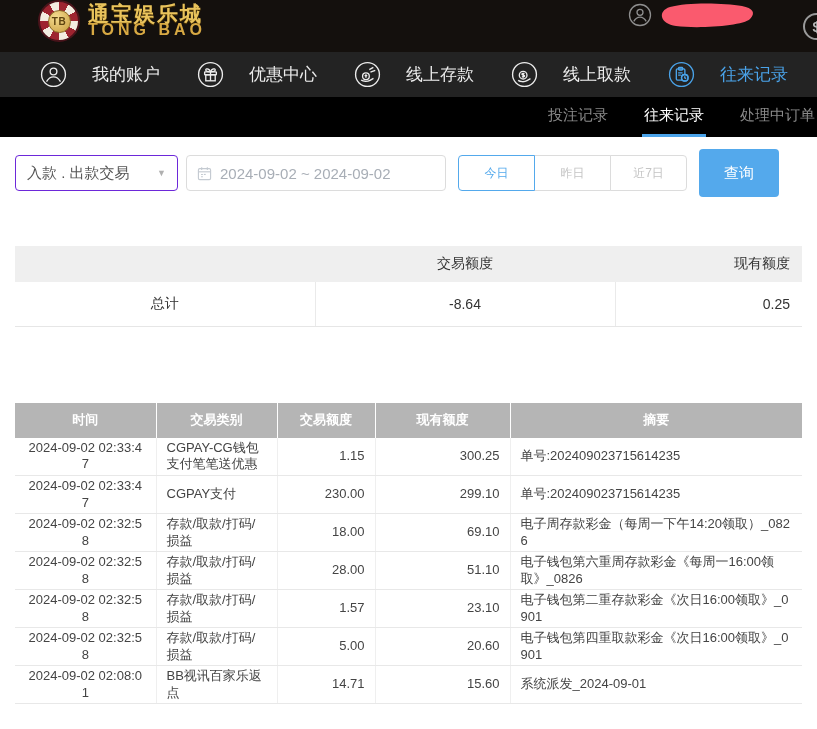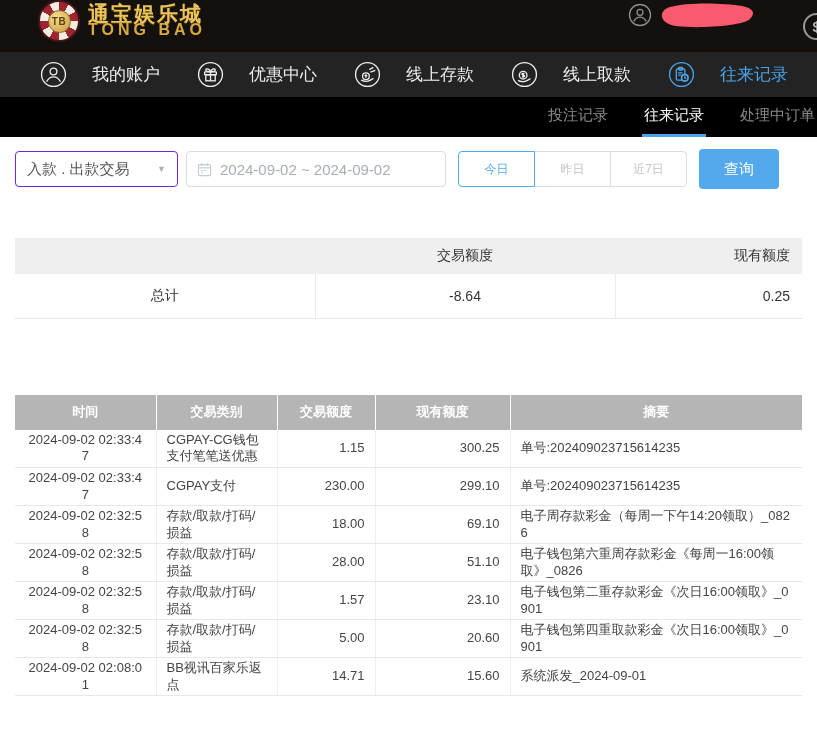--- a/index.html
+++ b/index.html
@@ -71,21 +71,21 @@
   .range-btn {
     width:77px; height:36px; border:1px solid #dcdcdc; background:#fff;
     color:#c4c4c4; font-size:12px; display:flex; align-items:center; justify-content:center;
     cursor:pointer; position:relative;
   }
   .range-btn + .range-btn { margin-left:-1px; }
   .range-btn:first-child { border-radius:4px 0 0 4px; }
   .range-btn:last-child { border-radius:0 4px 4px 0; }
   .range-btn.active { border-color:#54a9ec; color:#54a9ec; z-index:1; border-radius:4px 0 0 4px; }
   .search-btn {
-    width:80px; height:40px; background:#54a9ec; color:#fff; border:none; border-radius:4px;
+    width:80px; height:48px; background:#54a9ec; color:#fff; border:none; border-radius:4px;
     font-size:15px; margin-left:12px; cursor:pointer; font-family:inherit;
   }
 
   
   .summary-table { width:100%; border-collapse:collapse; margin-top:49px; font-size:14px; color:#333; }
   .summary-table thead th { background:#efefef; height:36px; font-weight:normal; }
   .summary-table .s-col1 { width:300px; }
   .summary-table .s-col2 { width:300px; text-align:center; }
   .summary-table .s-col3 { text-align:right; padding-right:12px; }
   .summary-table tbody td { height:44px; background:#fff; border-bottom:1px solid #e6e6e6; }

